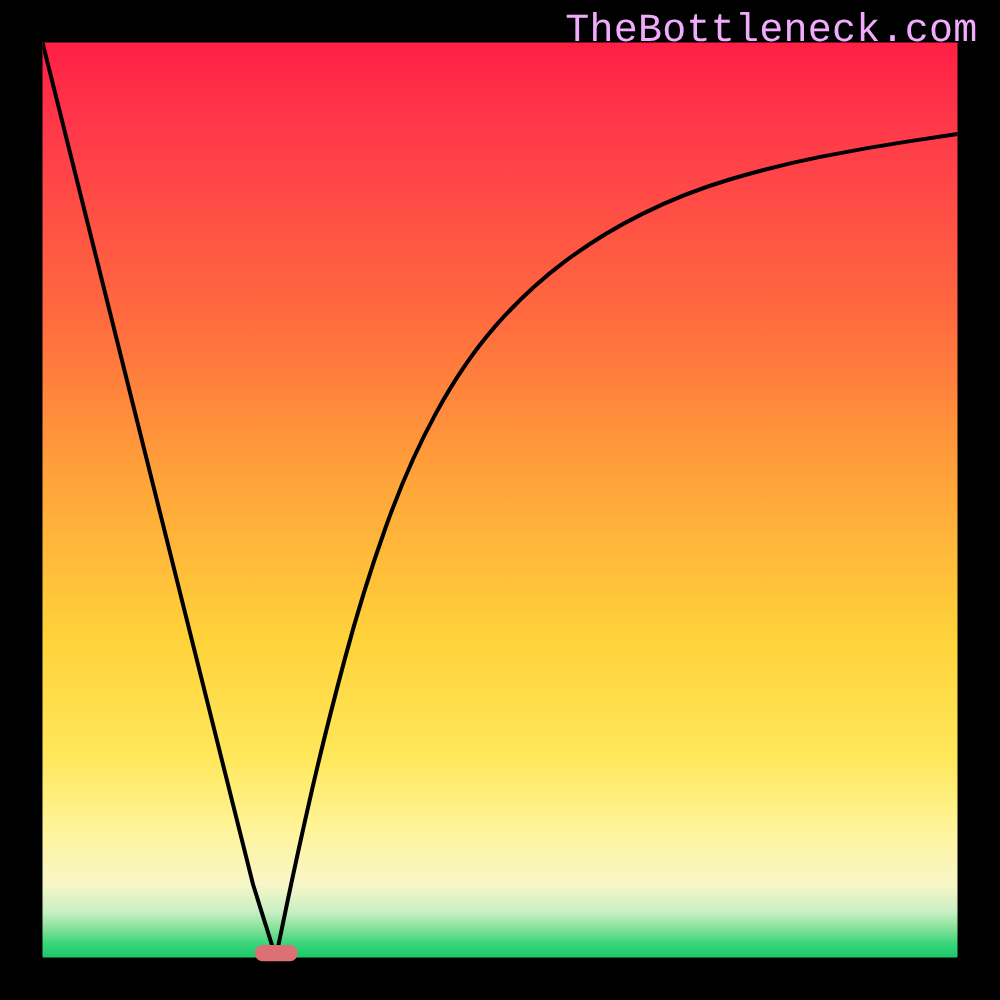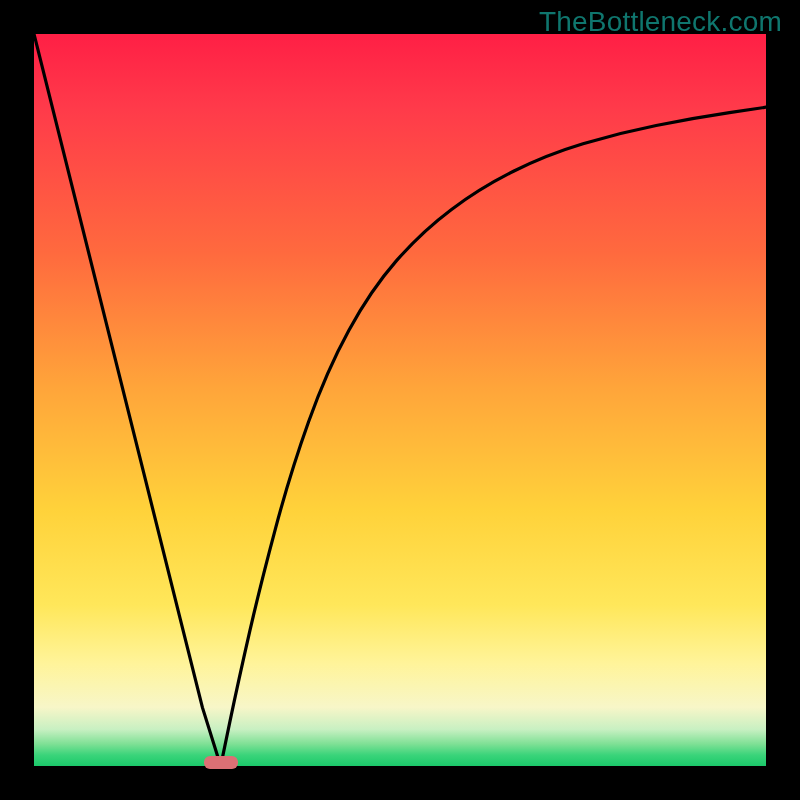--- a/index.html
+++ b/index.html
@@ -37,25 +37,26 @@
       #c8f0c2 95%,
       #7ee095 97%,
       #3ad47a 98.5%,
       #1bc96a 100%
     );
   }
   .watermark {
     position: absolute;
     top: 6px;
     right: 18px;
-    color: #0f766e;
-    font-size: 28px;
+    color: #f0abfc;
+    font-size: 32px;
     font-weight: 400;
     letter-spacing: 0.2px;
     user-select: none;
+    font-family: Liberation Mono, monospace;
   }
   svg.curve {
     position: absolute;
     left: 0;
     top: 0;
     width: 732px;
     height: 732px;
   }
   .marker {
     position: absolute;

